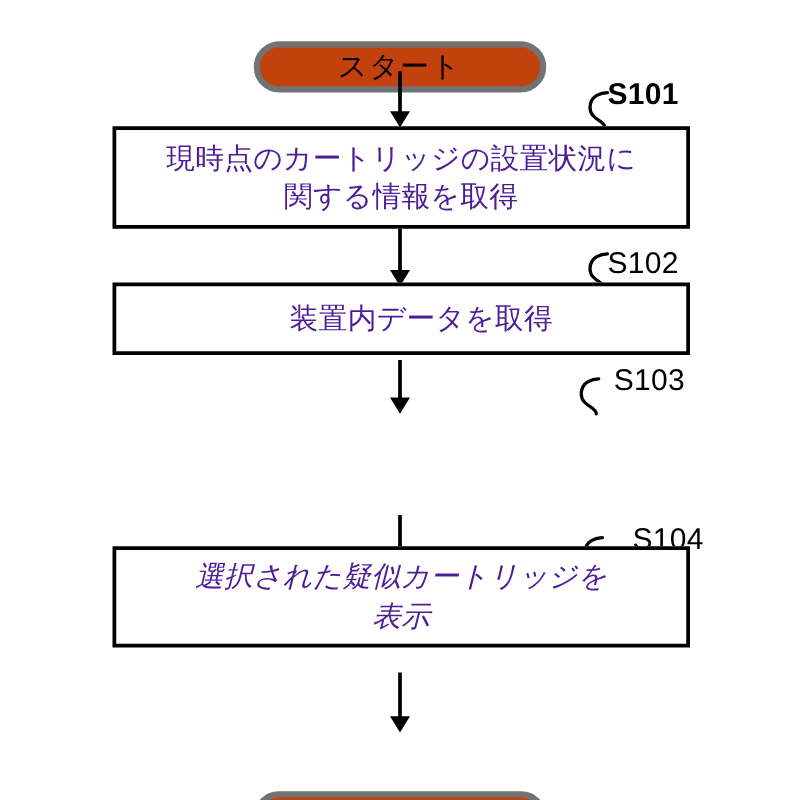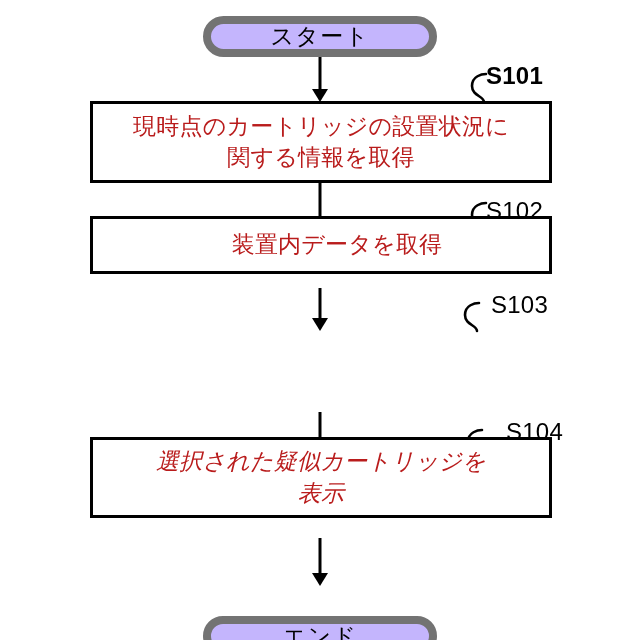--- a/index.html
+++ b/index.html
@@ -17,26 +17,27 @@
     width: 640px;
     height: 640px;
     background: #ffffff;
     overflow: hidden;
   }
 
   
   .terminal {
     position: absolute;
     box-sizing: border-box;
-    border: 8px solid #737373;
+    border: 5px solid #737373;
     border-radius: 999px;
-    background: #c4b5fd;
+    background: #c2410c;
     display: flex;
     align-items: center;
     justify-content: center;
+    margin-top: 17px;
   }
   .terminal .label {
     font-size: 23px;
     line-height: 1.15;
     letter-spacing: 0.06em;
     white-space: nowrap;
     color: #000000;
   }
 
   
@@ -48,21 +49,21 @@
     display: flex;
     align-items: center;
     justify-content: center;
   }
   .process .label {
     font-size: 23px;
     line-height: 1.36;
     letter-spacing: 0.01em;
     text-align: center;
     white-space: pre-line;
-    color: #b91c1c;
+    color: #4c1d95;
   }
 
   
   .connector {
     position: absolute;
     overflow: visible;
   }
 
   
   .step-callout {
@@ -115,21 +116,21 @@
     <polygon points="9,33 25,33 17,46" fill="#000000"></polygon>
   </svg>
 
   <div class="step-callout" style="left:462px; top:191px; width:120px; height:42px;">
     <svg width="120" height="42" viewBox="0 0 120 42" aria-hidden="true">
       <path d="M22 40 C 22 34, 10 34, 10 24 C 10 14, 20 12, 24 12" fill="none" stroke="#000000" stroke-width="2.6" stroke-linecap="round"></path>
     </svg>
     <span class="step-text" style="left:24px; top:8px;text-align:center;">S102</span>
   </div>
 
-  <div class="process" style="left:90px; top:216px; width:462px; height:58px;padding-left:32px;">
+  <div class="process" style="left:90px; top:226px; width:462px; height:58px;padding-left:32px;">
     <span class="label">装置内データを取得</span>
   </div>
 
   <svg class="connector" style="left:303px; top:288px;" width="34" height="44" viewBox="0 0 34 44">
     <line x1="17" y1="0" x2="17" y2="32" stroke="#000000" stroke-width="3"></line>
     <polygon points="9,30 25,30 17,43" fill="#000000"></polygon>
   </svg>
 
   <div class="step-callout" style="left:455px; top:291px; width:120px; height:42px;">
     <svg width="120" height="42" viewBox="0 0 120 42" aria-hidden="true">

